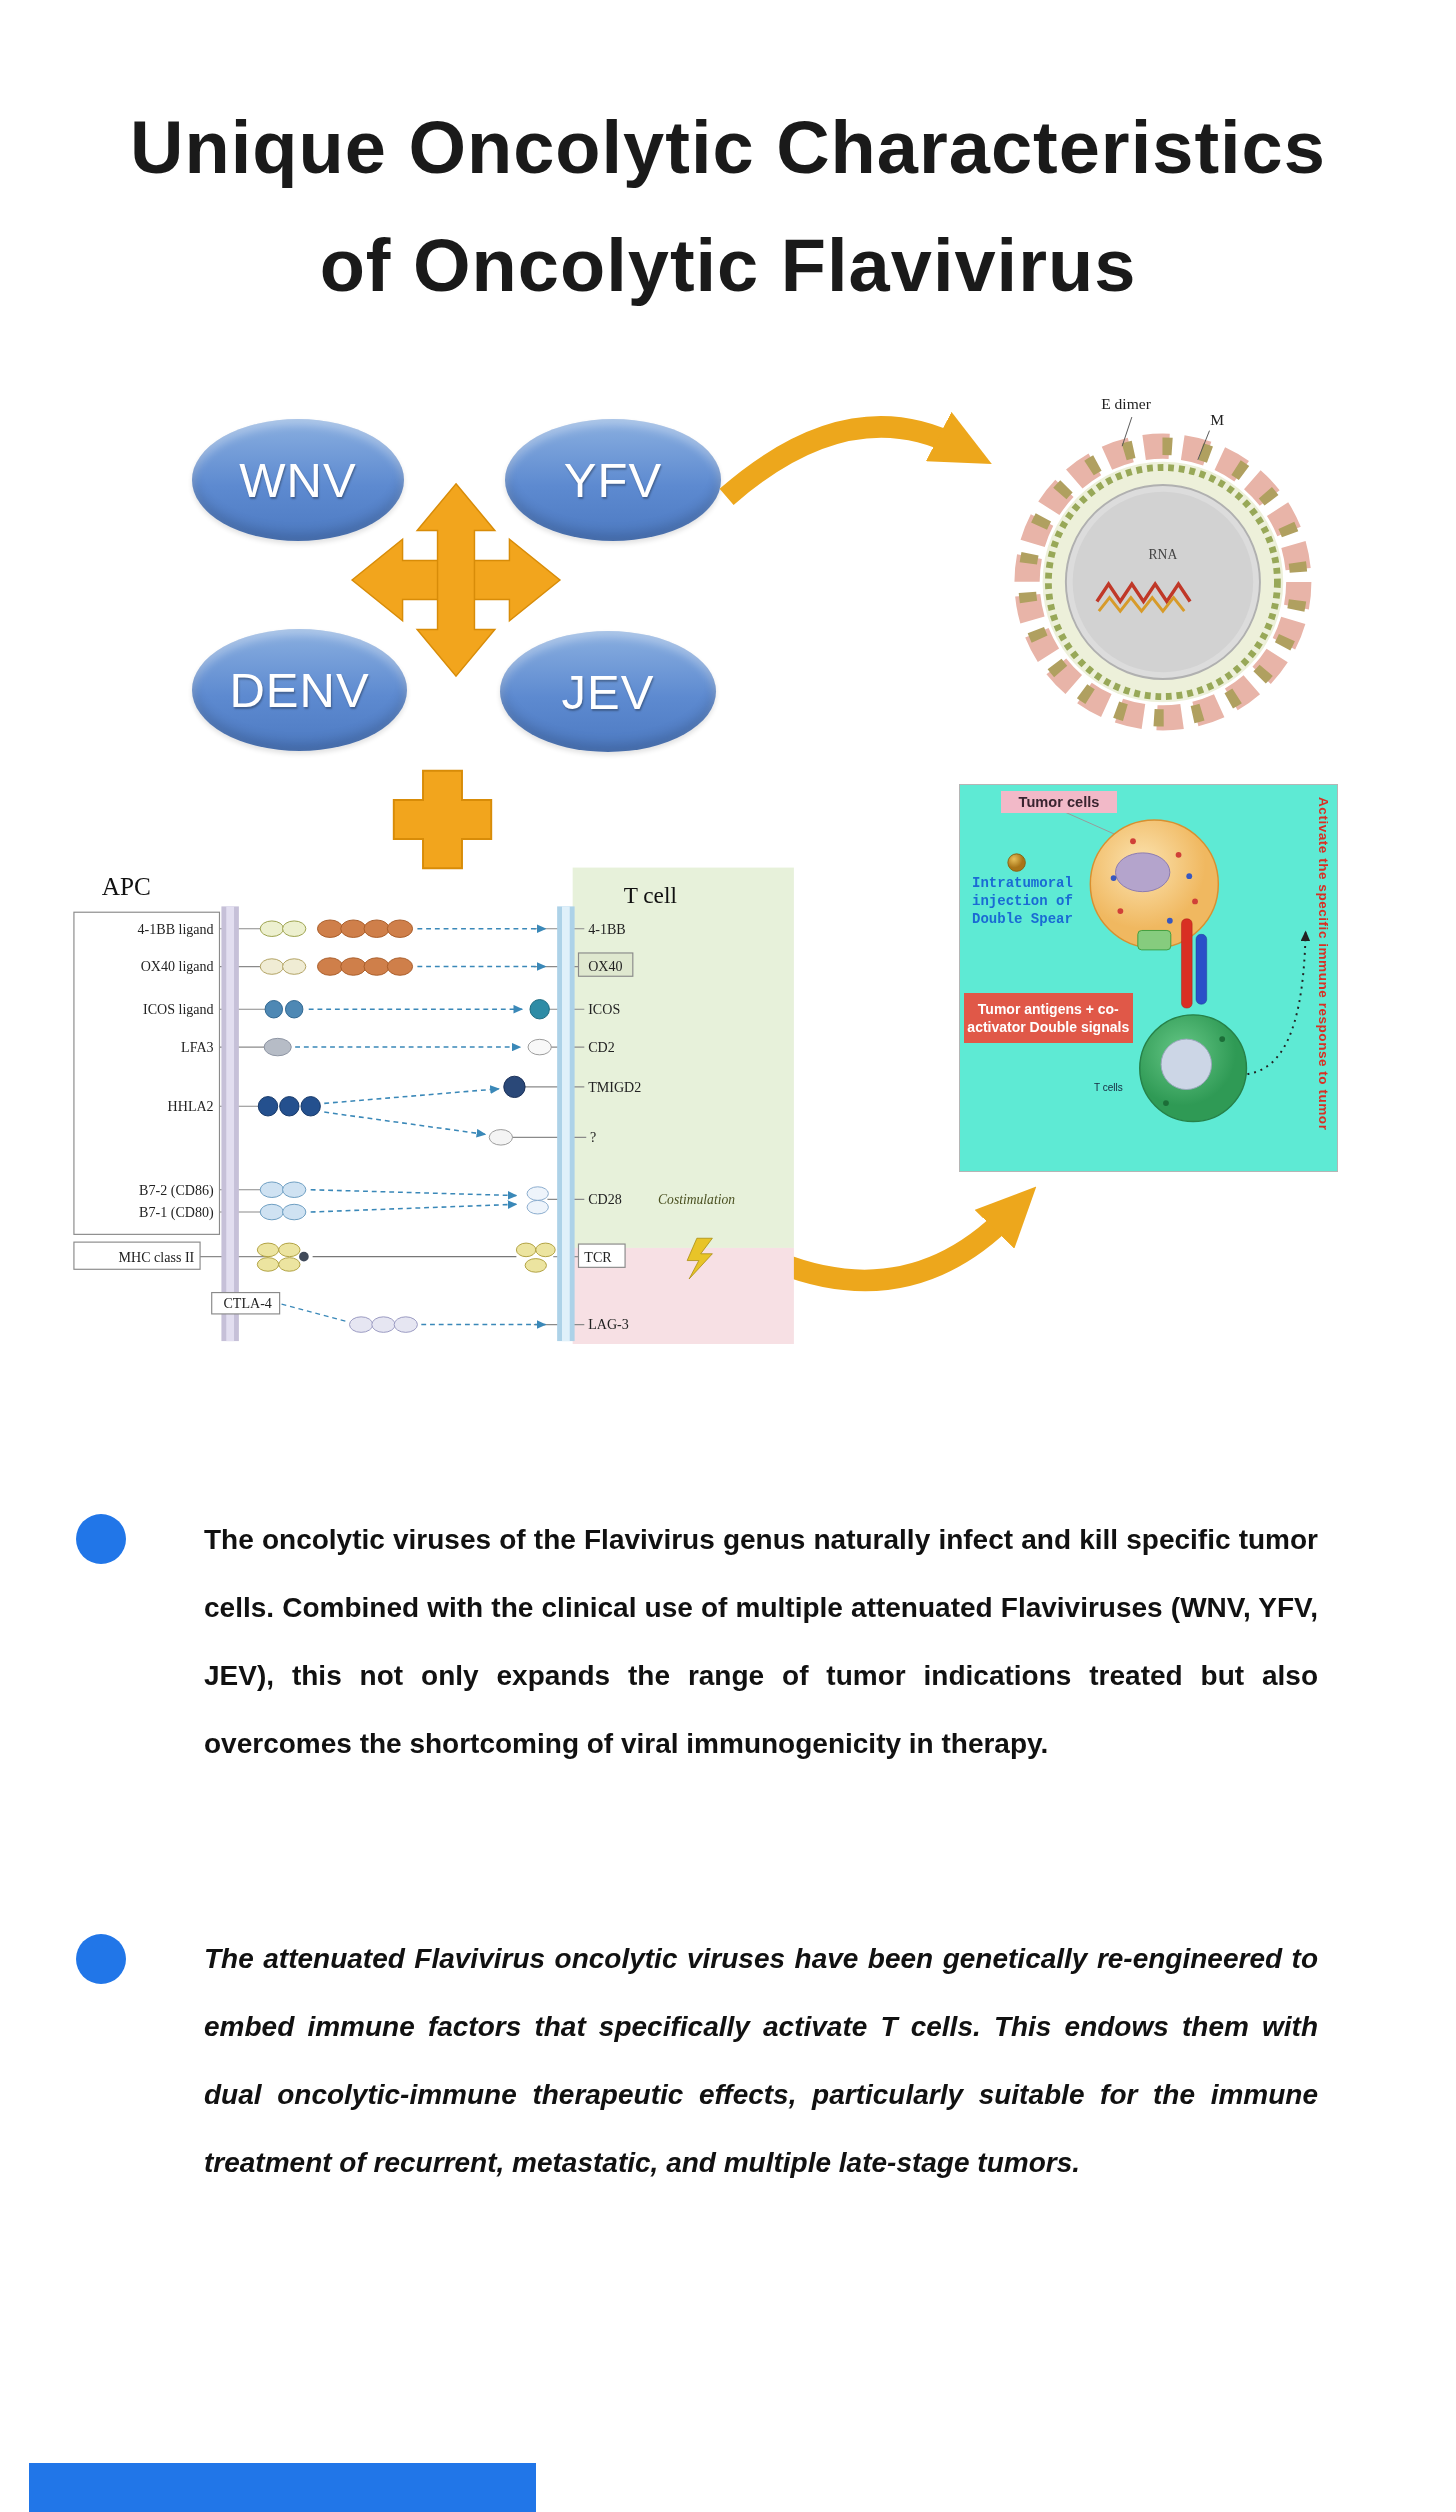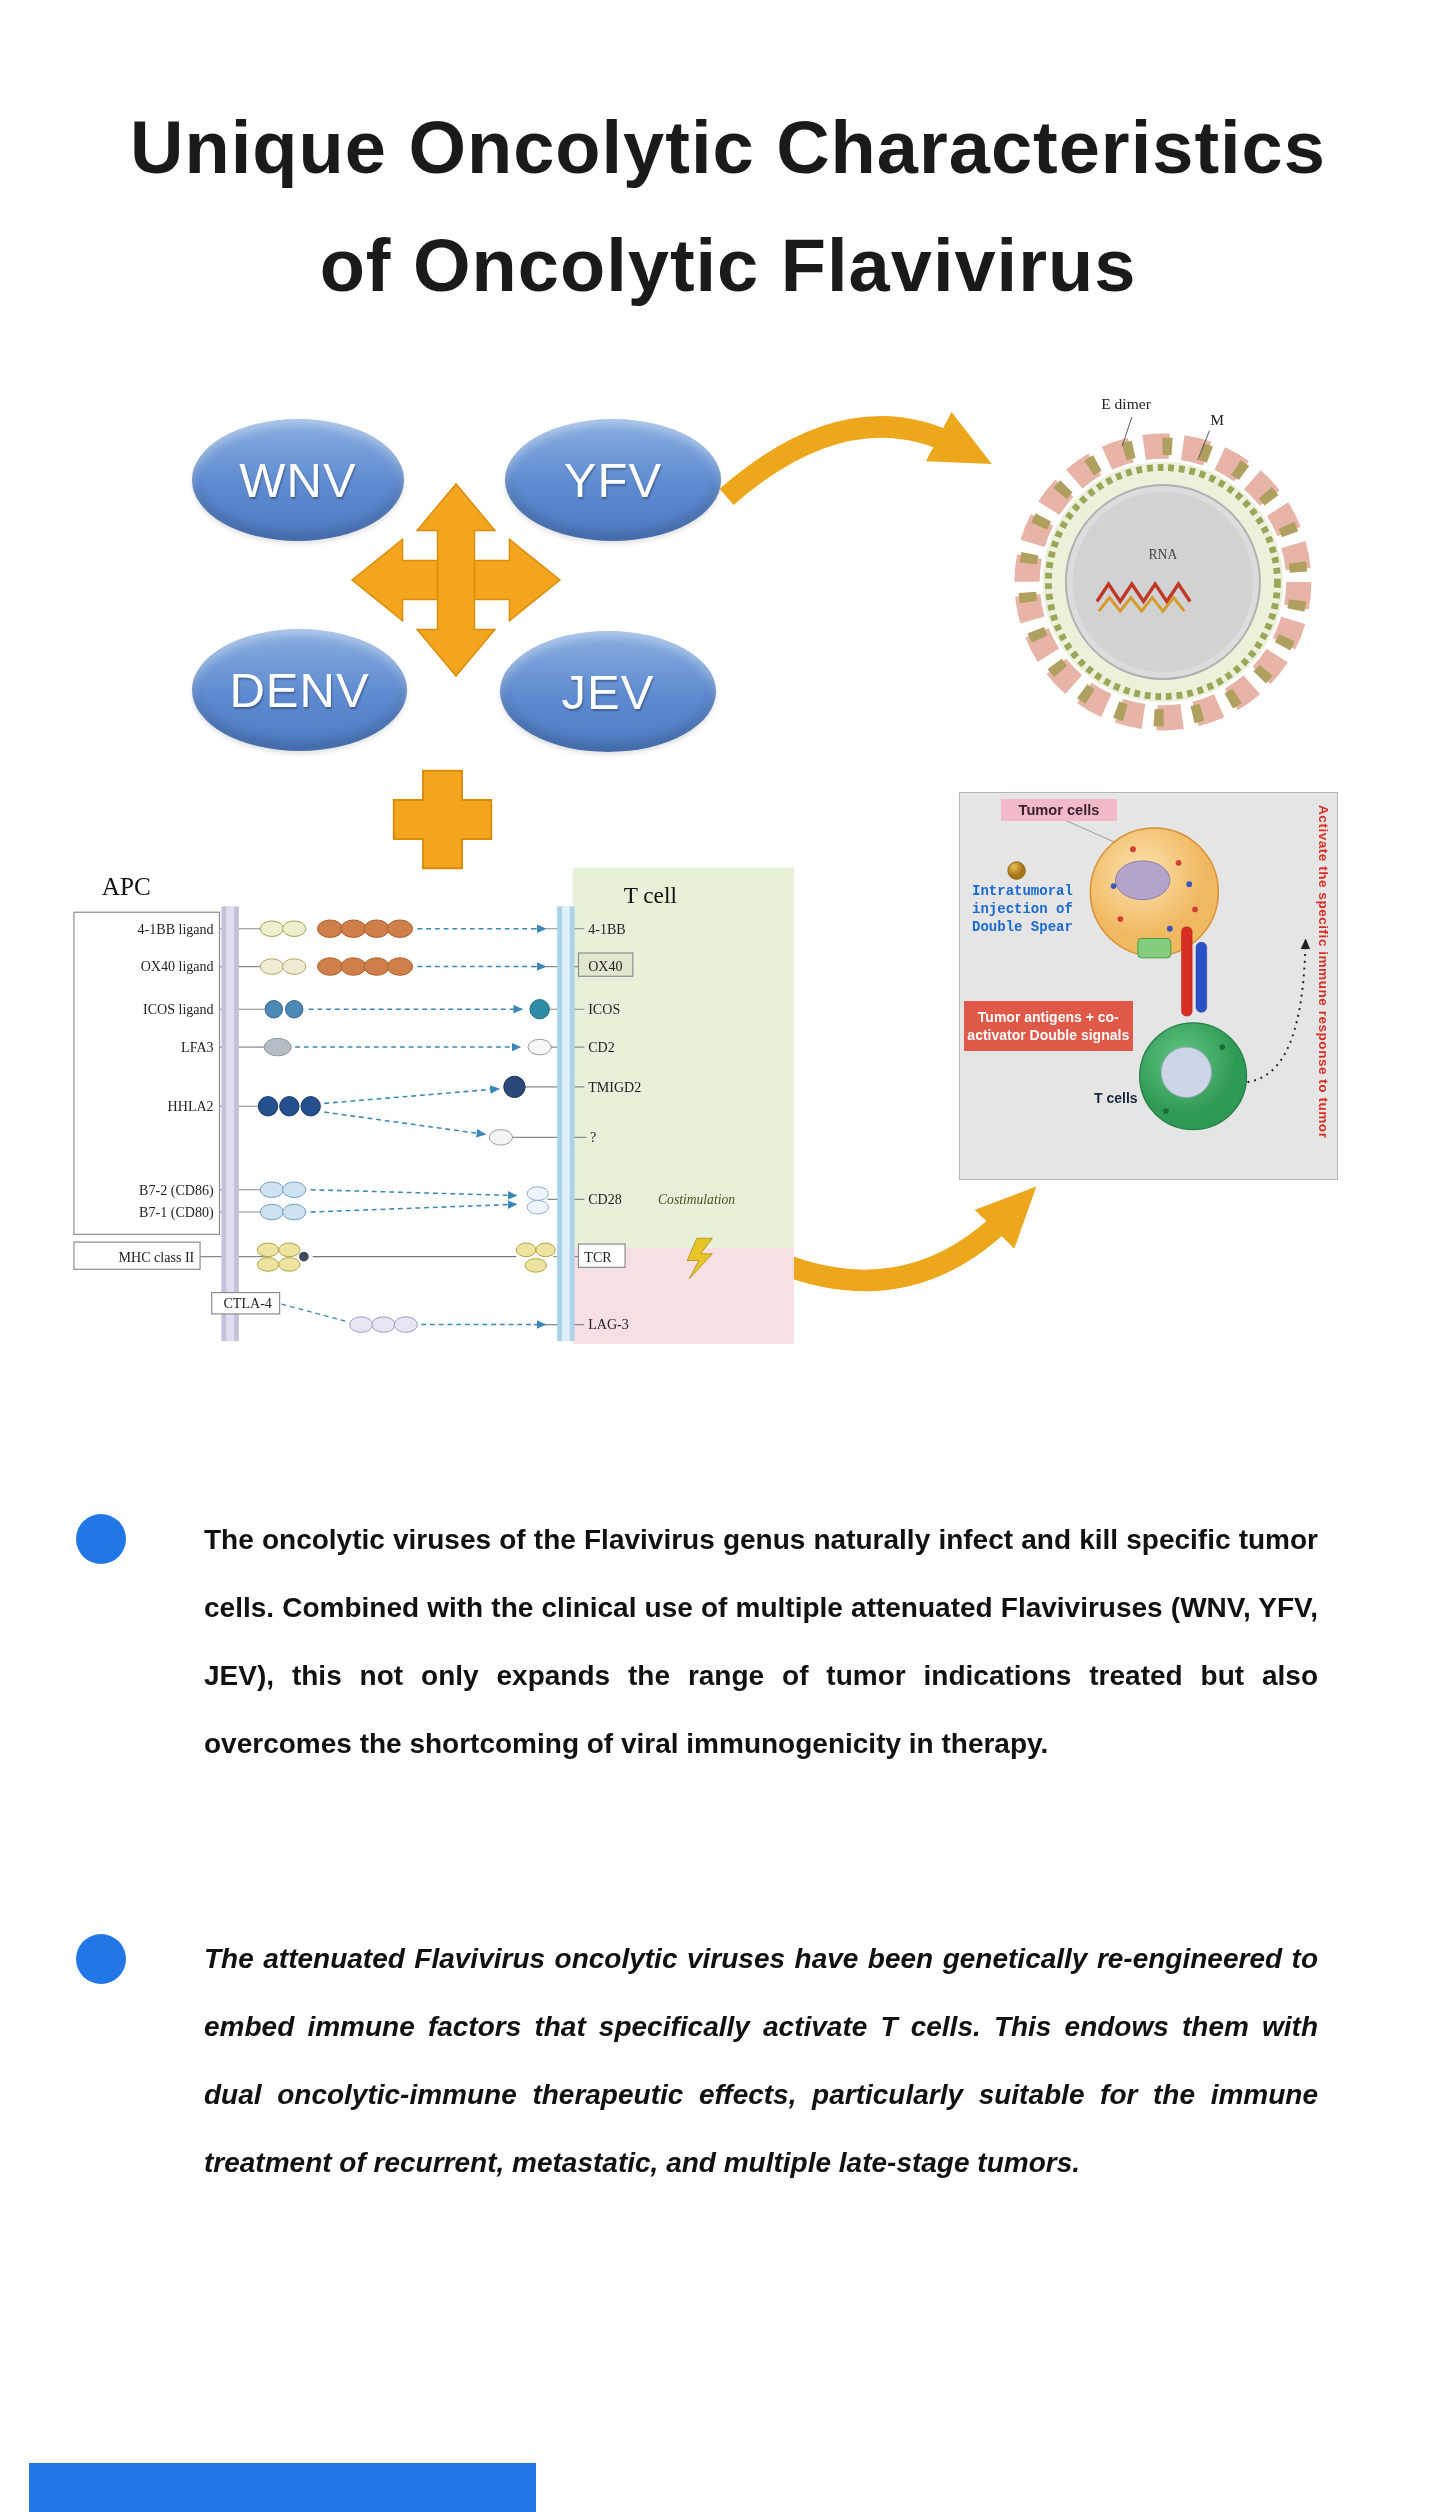--- a/index.html
+++ b/index.html
@@ -16,29 +16,29 @@
          color:#fff;font-weight:400;font-size:49px;letter-spacing:1px;
          background:linear-gradient(180deg,#8aafe0 0%,#5d8ad0 55%,#4d7ac2 100%);
          box-shadow:inset 0 -7.8px 11.6px rgba(0,0,0,.15), inset 0 5.8px 9.7px rgba(255,255,255,.35), 0 2.9px 5.8px rgba(0,0,0,.12);
          text-shadow:1px 1.9px 1.9px rgba(0,0,0,.3);}
   #node-wnv{left:192px;top:419px;width:212px;height:122px;}
   #node-yfv{left:505px;top:419px;width:216px;height:122px;}
   #node-denv{left:192px;top:629px;width:215px;height:122px;}
   #node-jev{left:500px;top:631px;width:216px;height:121px;}
   
   .tumor-panel{position:absolute;left:959px;top:784px;width:377px;height:386px;
-               border:1px solid #b5b5b5;background:#e5e5e5;margin-top:8px;}
+               border:1px solid #b5b5b5;background:#5eead4;}
   .tumor-panel svg{position:absolute;left:0;top:0;}
   .tumor-label{position:absolute;left:41px;top:5.8px;width:116px;background:#f2b9c8;
                color:#3a2430;font-weight:700;font-size:14.6px;text-align:center;padding:2.9px 0;}
   .inject-label{position:absolute;left:1.9px;top:89px;width:111px;color:#1a6ad4;font-weight:700;
                 font-size:14px;text-align:right;line-height:1.3;font-family:Liberation Mono, monospace;}
   .antigen-box{position:absolute;left:3.9px;top:208px;width:165px;background:#e05848;color:#fff;
                font-weight:700;font-size:14px;text-align:center;padding:6.8px 1.9px;line-height:1.3;}
-  .tcells-label{position:absolute;left:134px;top:297px;font-size:14px;font-weight:700;color:#16263e;}
+  .tcells-label{position:absolute;left:134px;top:297px;font-size:10px;font-weight:400;color:#16263e;}
   .activate-label{position:absolute;right:3.9px;top:11.6px;height:365px;color:#d92f23;font-weight:700;
                   font-size:13.6px;writing-mode:vertical-rl;letter-spacing:0.5px;line-height:19.4px;}
   
   .bullet-dot{position:absolute;width:50px;height:50px;border-radius:50%;background:#2176e8;}
   #dot1{left:76px;top:1514px;} #dot2{left:76px;top:1934px;}
   .para{position:absolute;left:204px;width:1114px;font-size:28px;line-height:68px;color:#111;
         font-weight:600;text-align:justify;}
   #para1{top:1506px;} #para2{top:1925px;font-style:italic;}
   .footer-bar{position:absolute;left:29px;top:2463px;width:507px;height:50px;background:#2176e8;}
   

